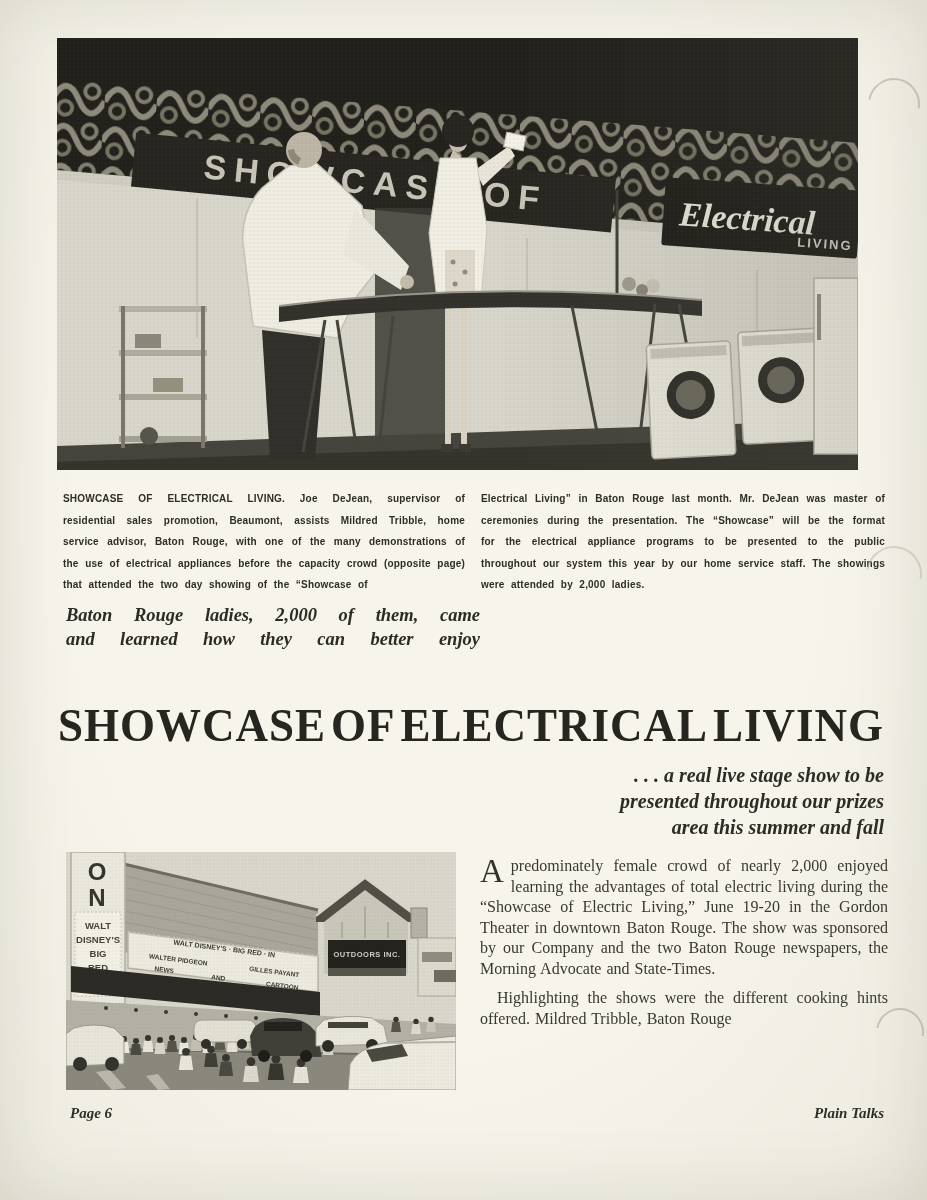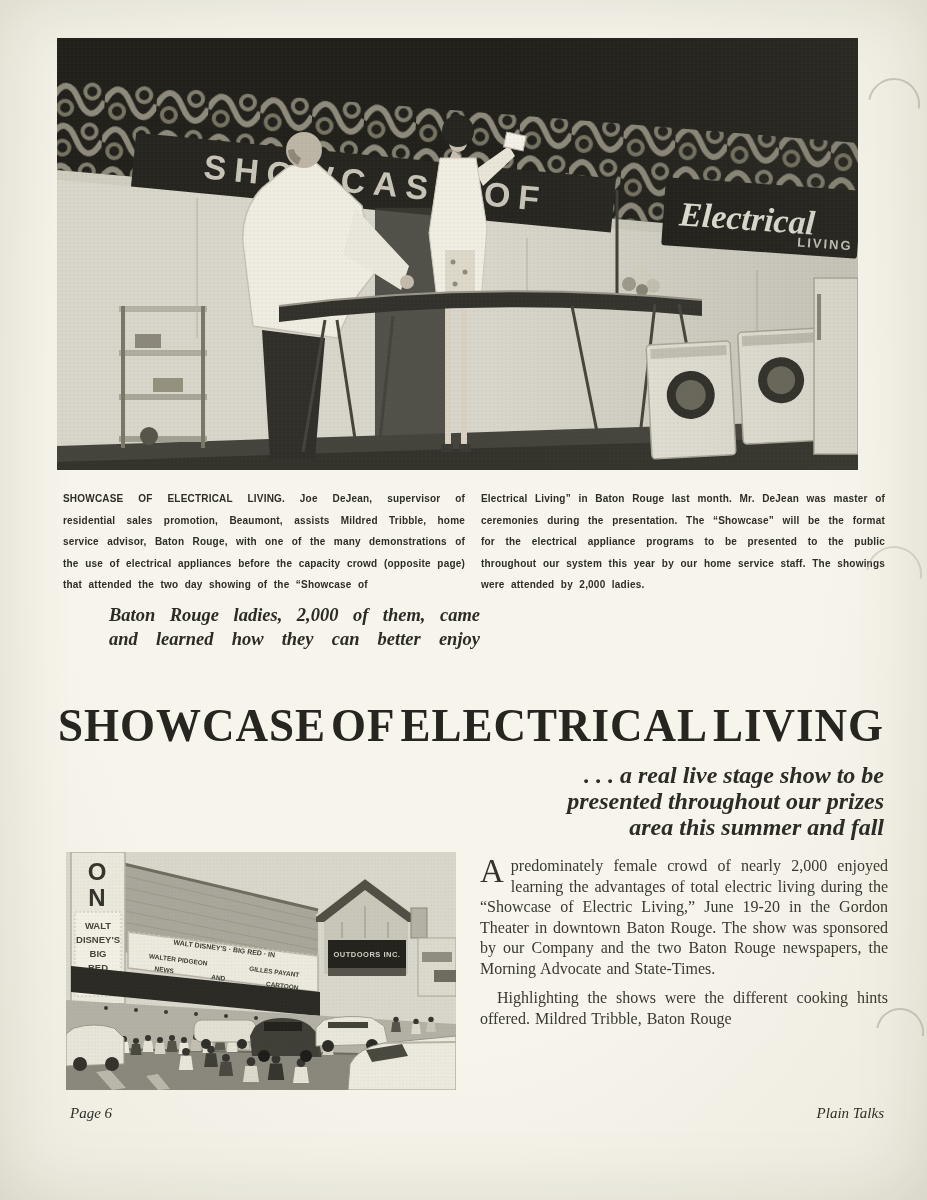--- a/index.html
+++ b/index.html
@@ -18,37 +18,37 @@
     position:absolute;top:488px;width:402px;
     font-family:"Liberation Sans", sans-serif;font-weight:700;
     font-size:10px;line-height:21.5px;letter-spacing:.2px;word-spacing:3.5px;
     text-align:justify;color:#2e2d27;
   }
   #cap-left{left:63px;}
   #cap-right{left:481px;width:404px;}
 
   .lead{position:absolute;left:66px;top:603px;width:414px;
     font-size:18.5px;font-weight:700;font-style:italic;line-height:24px;color:#2c2b25;}
-  .lead .jline{text-align:justify;text-align-last:justify;margin-left:43px;}
+  .lead .jline{text-align:justify;text-align-last:justify;}
 
   .headline{position:absolute;left:58px;top:699px;width:826px;
     display:flex;justify-content:space-between;align-items:baseline;
     font-size:45px;font-weight:700;letter-spacing:1px;color:#26251f;
     transform:scaleY(1.04);}
   .subhead{position:absolute;left:480px;top:762px;width:404px;text-align:right;
-    font-size:24px;font-weight:700;font-style:italic;line-height:26px;color:#2c2b25;}
+    font-size:20px;font-weight:700;font-style:italic;line-height:26px;color:#2c2b25;}
 
   .bodycol{position:absolute;left:480px;top:856px;width:408px;
     font-size:16px;line-height:20.5px;text-align:justify;color:#3a3930;word-spacing:1px;}
   .bodycol p{margin:0 0 9px 0;}
   .bodycol p.ind{text-indent:17px;}
   .dropcap{float:left;font-size:33px;line-height:27px;padding:2px 7px 0 0;color:#33322b;}
 
   .footer{position:absolute;left:70px;top:1105px;width:814px;display:flex;justify-content:space-between;
-    font-size:15px;font-weight:400;font-style:italic;color:#2e2d27;}
+    font-size:15px;font-weight:700;font-style:italic;color:#2e2d27;}
 
   .punch{position:absolute;border:2px solid rgba(165,162,148,.55);border-radius:50%;
     border-bottom-color:transparent;border-left-color:transparent;transform:rotate(-35deg);}
   #punch1{left:868px;top:78px;width:48px;height:48px;}
   #punch2{left:866px;top:546px;width:52px;height:52px;border-color:rgba(175,172,158,.45);
     border-bottom-color:transparent;border-left-color:transparent;}
   #punch3{left:876px;top:1008px;width:44px;height:44px;}
 </style>
 </head>
 <body>

